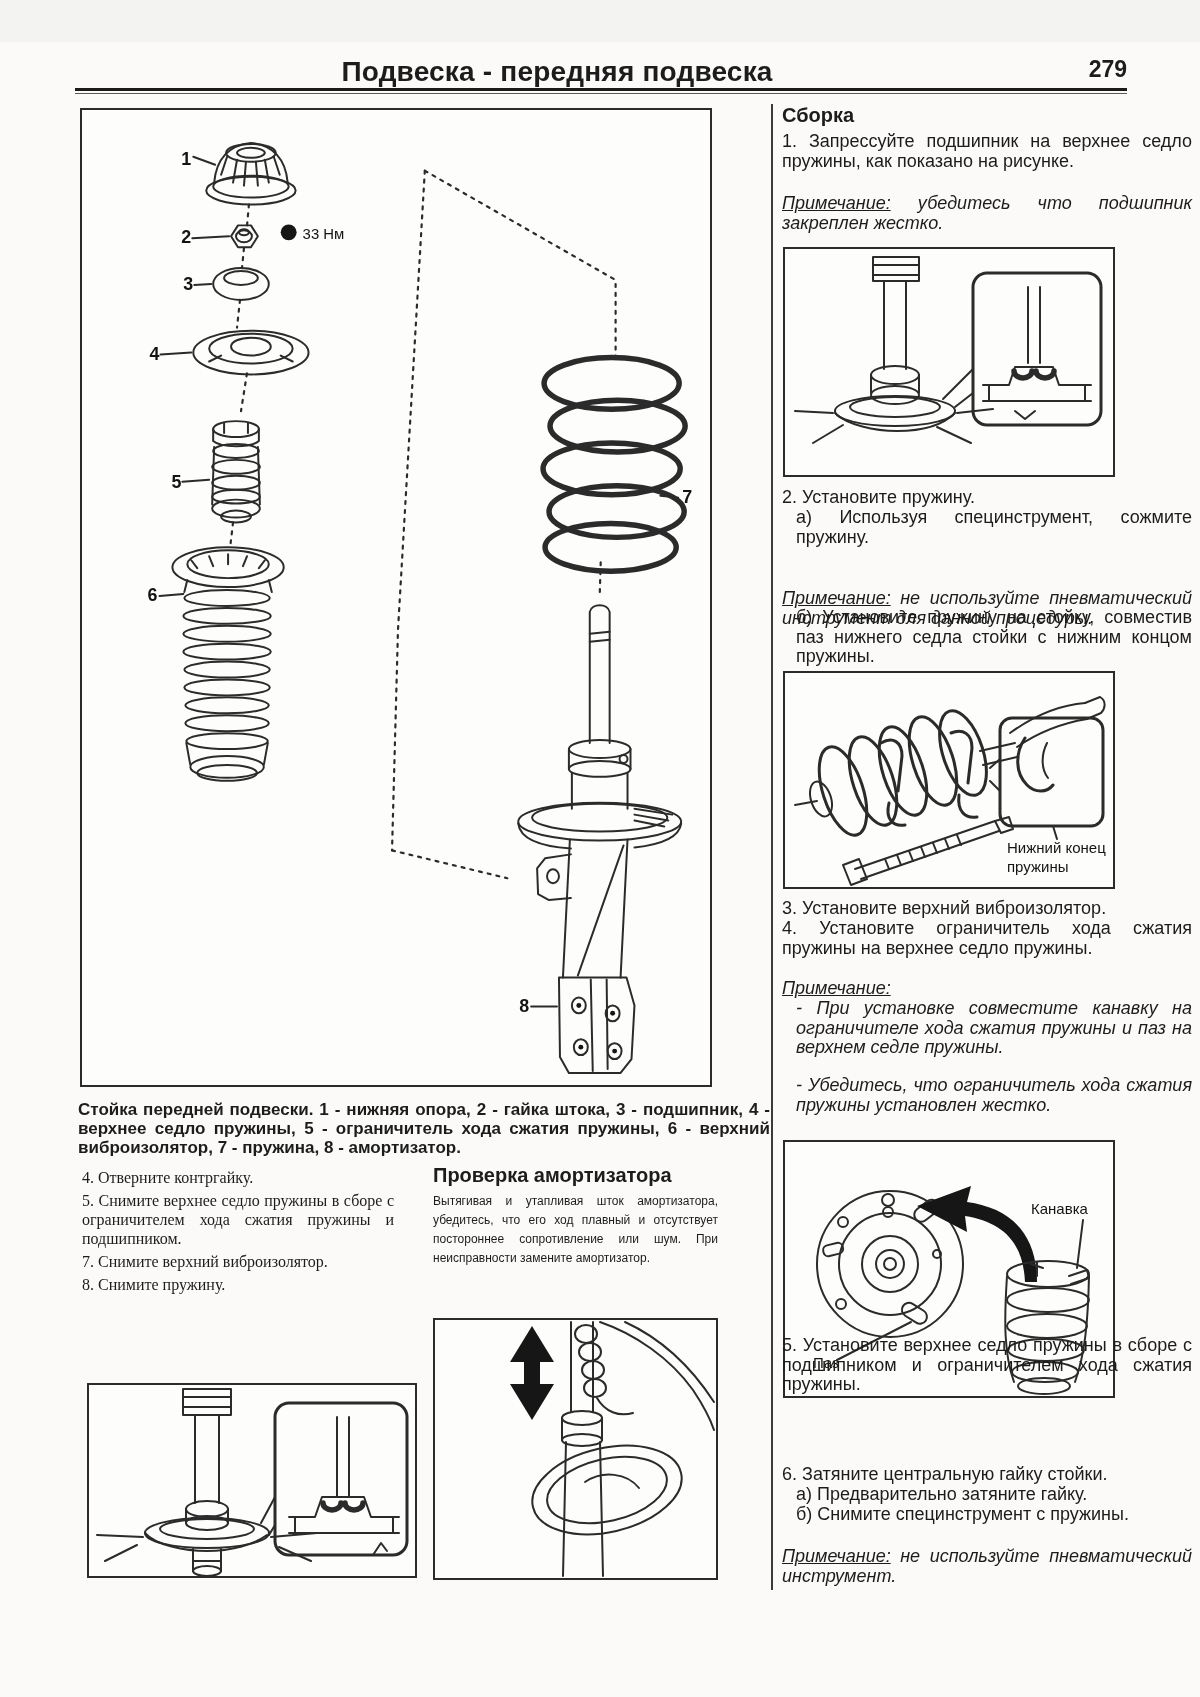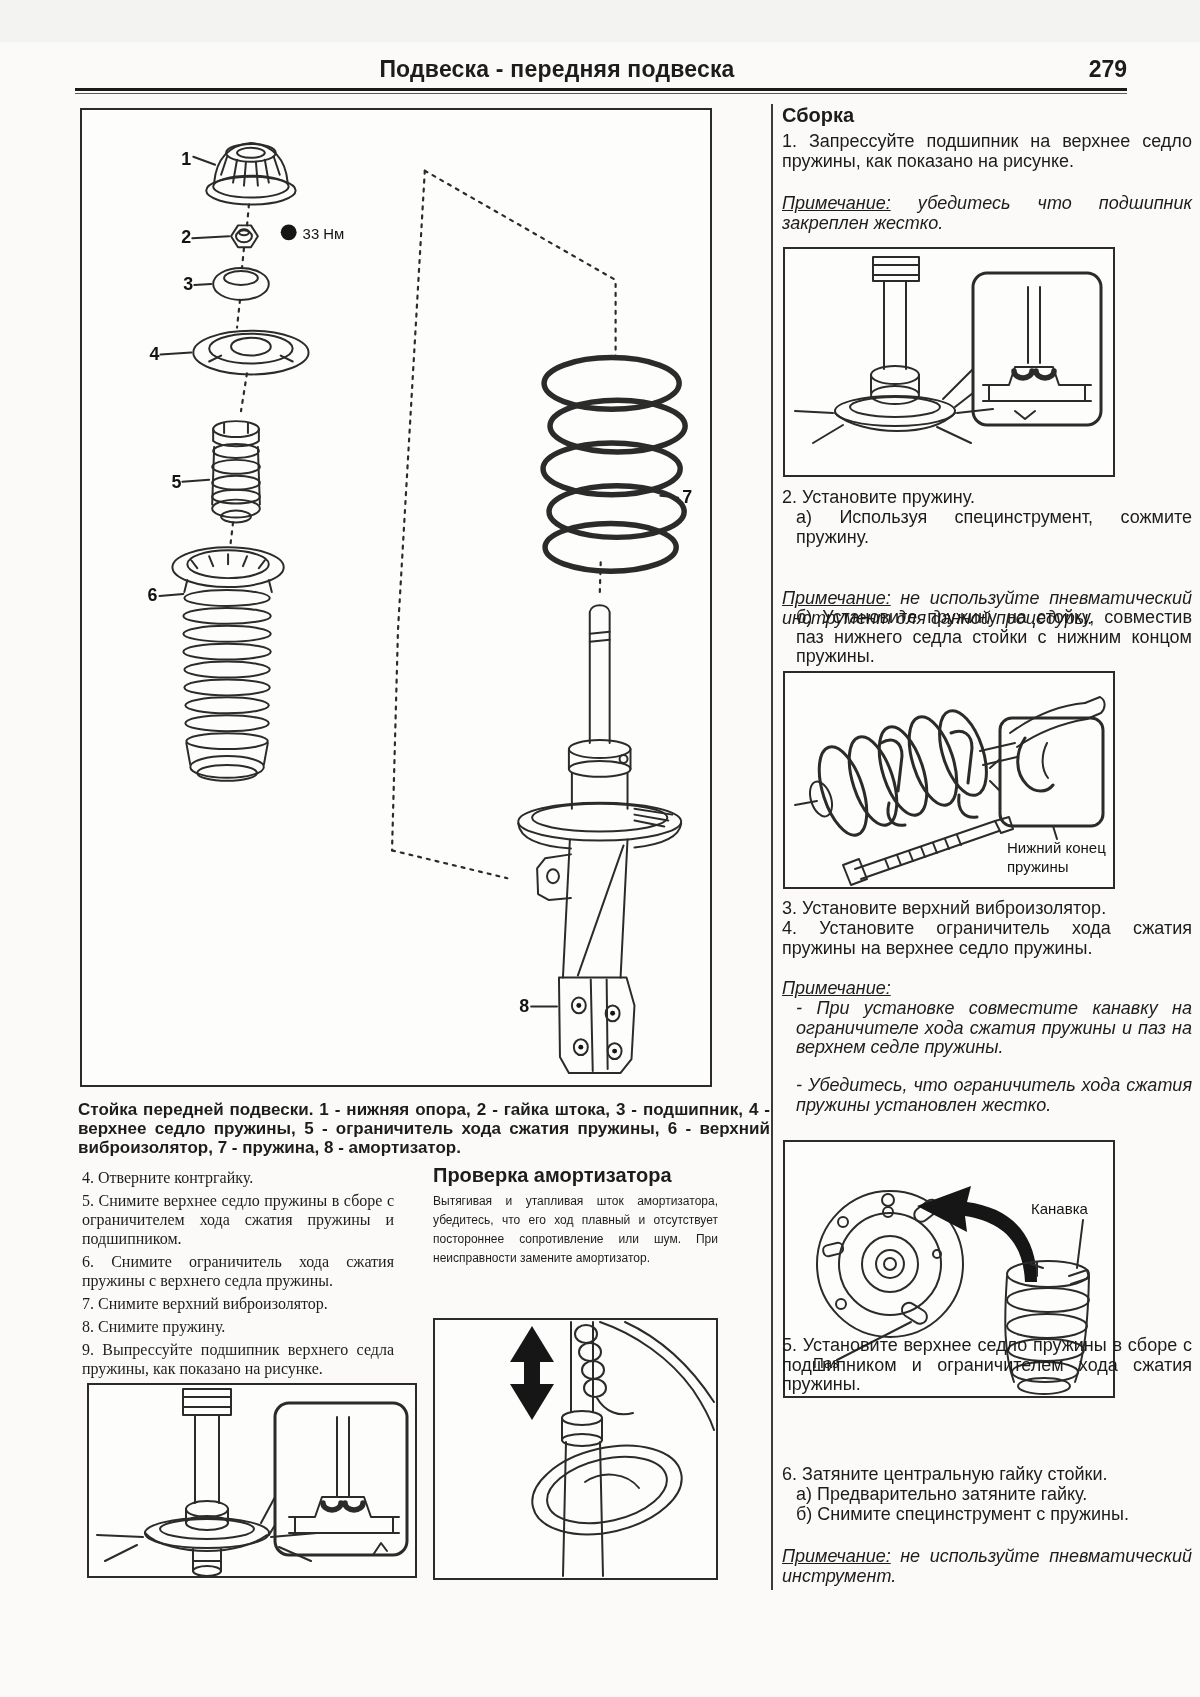--- a/index.html
+++ b/index.html
@@ -6,21 +6,21 @@
   body{
     width:1200px;height:1697px;position:relative;
     background:#fbfaf8;color:#1c1c1c;
     font-family:"Liberation Sans", sans-serif;
     -webkit-font-smoothing:antialiased;
   }
   .abs{position:absolute;}
   .scan-band{left:0;top:0;width:1200px;height:42px;background:#f3f3f1;}
   
   .hdr-title{left:150px;top:56px;width:814px;text-align:center;
-    font-size:23px;font-weight:700;letter-spacing:.2px;}
+    font-size:28px;font-weight:700;letter-spacing:.2px;}
   .hdr-page{left:1007px;top:56px;width:120px;text-align:right;font-size:23px;font-weight:700;}
   .rule-a{left:75px;top:88px;width:1052px;height:3px;background:#1a1a1a;}
   .rule-b{left:75px;top:93px;width:1052px;height:1px;background:#5a5a5a;}
   
   .figure{border:2px solid #2b2b2b;background:#fdfdfb;box-sizing:border-box;}
   svg{display:block;width:100%;height:100%;}
   .draw path,.draw ellipse,.draw circle,.draw line,.draw polygon,.draw polyline,.draw rect{
     stroke:#2b2b2b;stroke-width:2;fill:none;stroke-linejoin:round;stroke-linecap:round;}
   .draw .thick{stroke-width:5.5;}
   .draw .med{stroke-width:3;}
@@ -183,24 +183,22 @@
     <text class="pnum" x="440" y="905">8</text>
     <path d="M452,899 L478,899"></path>
   </svg>
 </div>
 
 <div class="abs caption">Стойка передней подвески. 1 - нижняя опора, 2 - гайка штока, 3 - подшипник, 4 - верхнее седло пружины, 5 - ограничитель хода сжатия пружины, 6 - верхний виброизолятор, 7 - пружина, 8 - амортизатор.</div>
 
 <div class="abs colL">
   <p>4. Отверните контргайку.</p>
   <p>5. Снимите верхнее седло пружины в сборе с ограничителем хода сжатия пружины и подшипником.</p>
-  <p>6. Снимите ограничитель хода сжатия пружины с верхнего седла пружины.</p>
   <p>7. Снимите верхний виброизолятор.</p>
   <p>8. Снимите пружину.</p>
-  <p>9. Выпрессуйте подшипник верхнего седла пружины, как показано на рисунке.</p>
 </div>
 
 <div class="abs figure" style="left:87px;top:1383px;width:330px;height:195px;">
   <svg viewBox="0 0 326 191" class="draw">
     <g>
       <rect x="94" y="4" width="48" height="26"></rect>
       <path d="M94,12 L142,12 M94,22 L142,22"></path>
       <path d="M106,30 L106,118 M130,30 L130,118"></path>
       <ellipse cx="118" cy="124" rx="21" ry="8"></ellipse>
       <path d="M97,124 L97,138 M139,124 L139,138"></path>

